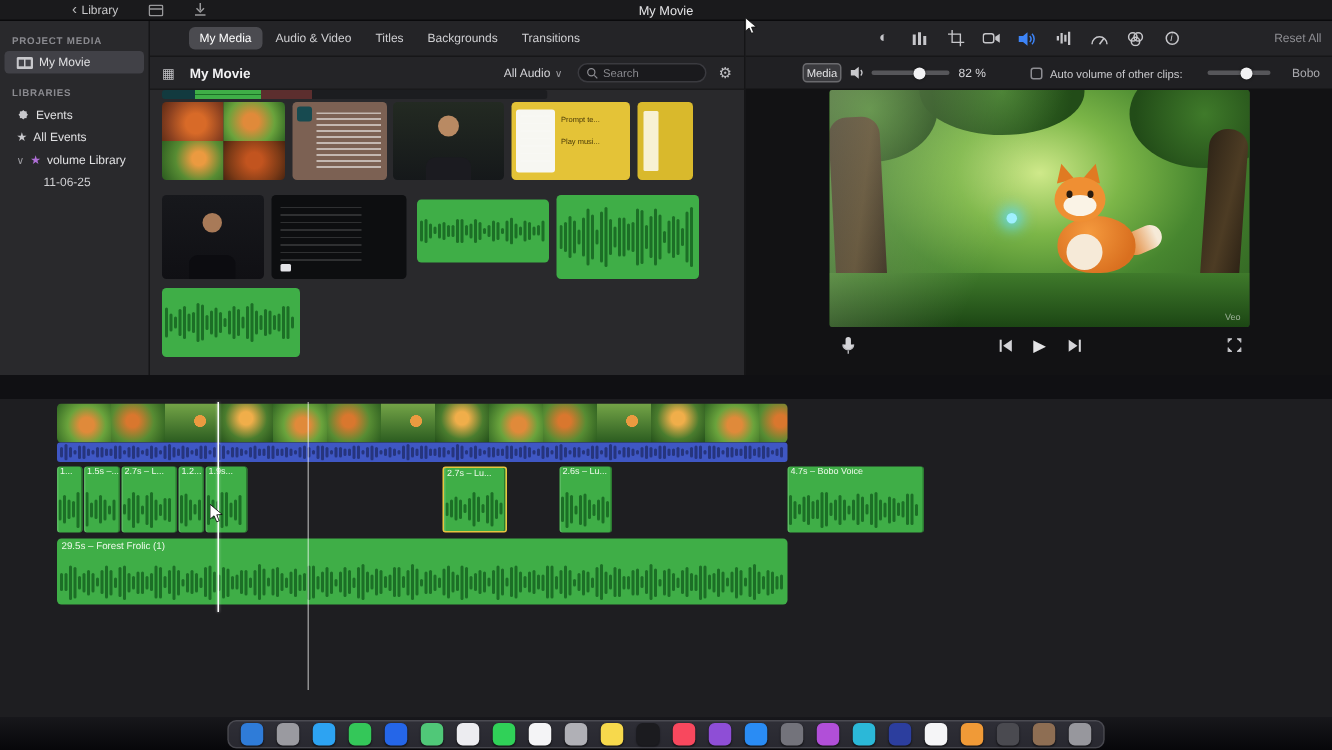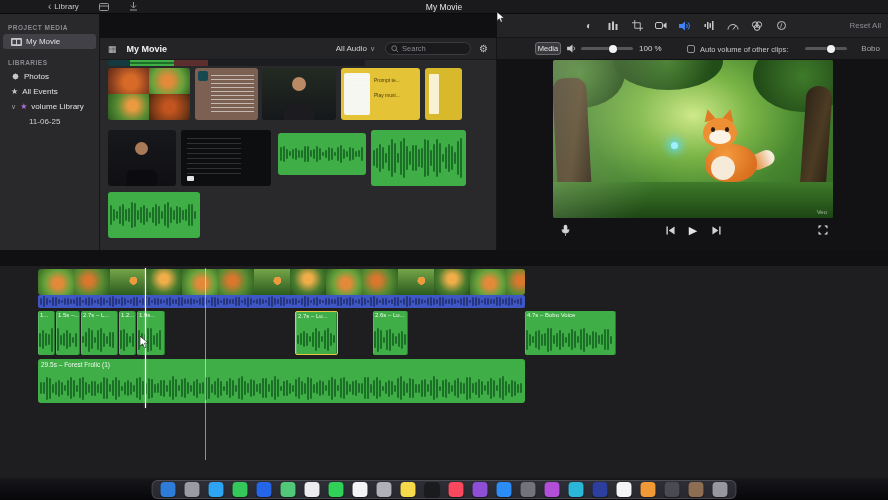--- a/index.html
+++ b/index.html
@@ -161,36 +161,45 @@
       <span>My Movie</span>
     </div>
     <div class="sec">LIBRARIES</div>
     <div class="sitem">
       <span>
         <svg width="9" height="9" viewBox="0 0 10 10">
             <rect x="2.5" y="2.5" width="5" height="5" fill="#c8c8cc"></rect>
             <rect x="2.5" y="2.5" width="5" height="5" fill="#c8c8cc" transform="rotate(45 5 5)"></rect>
           </svg>
       </span>
-      <span>Photos</span>
+      <span>Events</span>
     </div>
     <div class="sitem">
       <span class="star">★</span>
       <span>All Events</span>
     </div>
     <div class="sitem">
       <span class="chev">∨</span>
       <span class="star purple">★</span>
       <span>volume Library</span>
     </div>
     <div class="sitem child">
       <span>11-06-25</span>
     </div>
   </aside>
 
+  <div id="band-left" class="band">
+    <div class="tabs">
+      <span class="tab active">My Media</span>
+      <span class="tab">Audio &amp; Video</span>
+      <span class="tab">Titles</span>
+      <span class="tab">Backgrounds</span>
+      <span class="tab">Transitions</span>
+    </div>
+  </div>
 
   <div id="band-right" class="band">
     <span class="aic">◐</span>
     <span class="aic">
       <svg width="10" height="10" viewBox="0 0 10 10">
           <rect x="0.5" y="2" width="2" height="7" fill="#c6c6ca"></rect>
           <rect x="4" y="0.5" width="2" height="8.5" fill="#c6c6ca"></rect>
           <rect x="7.5" y="3" width="2" height="6" fill="#c6c6ca"></rect>
         </svg>
     </span>
@@ -410,21 +419,21 @@
     <span id="auto-btn">Media</span>
     <span class="abs" style="left:70px;top:6px">
       <svg width="11" height="9" viewBox="0 0 12 10">
           <polygon points="0,3 3,3 6,0.5 6,9.5 3,7 0,7" fill="#c8c8cc"></polygon>
           <path d="M7.5 3a3 3 0 0 1 0 4" stroke="#c8c8cc" fill="none"></path>
         </svg>
     </span>
     <span class="slider" style="left:84px;top:9px;width:52px">
       <span class="knob" style="left:62%"></span>
     </span>
-    <span id="vol-val">100 %</span>
+    <span id="vol-val">82 %</span>
     <span id="lv-check"></span>
     <span id="lv-label">Auto volume of other clips:</span>
     <span class="slider" style="left:308px;top:9px;width:42px">
       <span class="knob" style="left:62%"></span>
     </span>
     <span id="reset-btn">Bobo</span>
   </div>
 
   <div id="viewer">
     <div id="preview">

